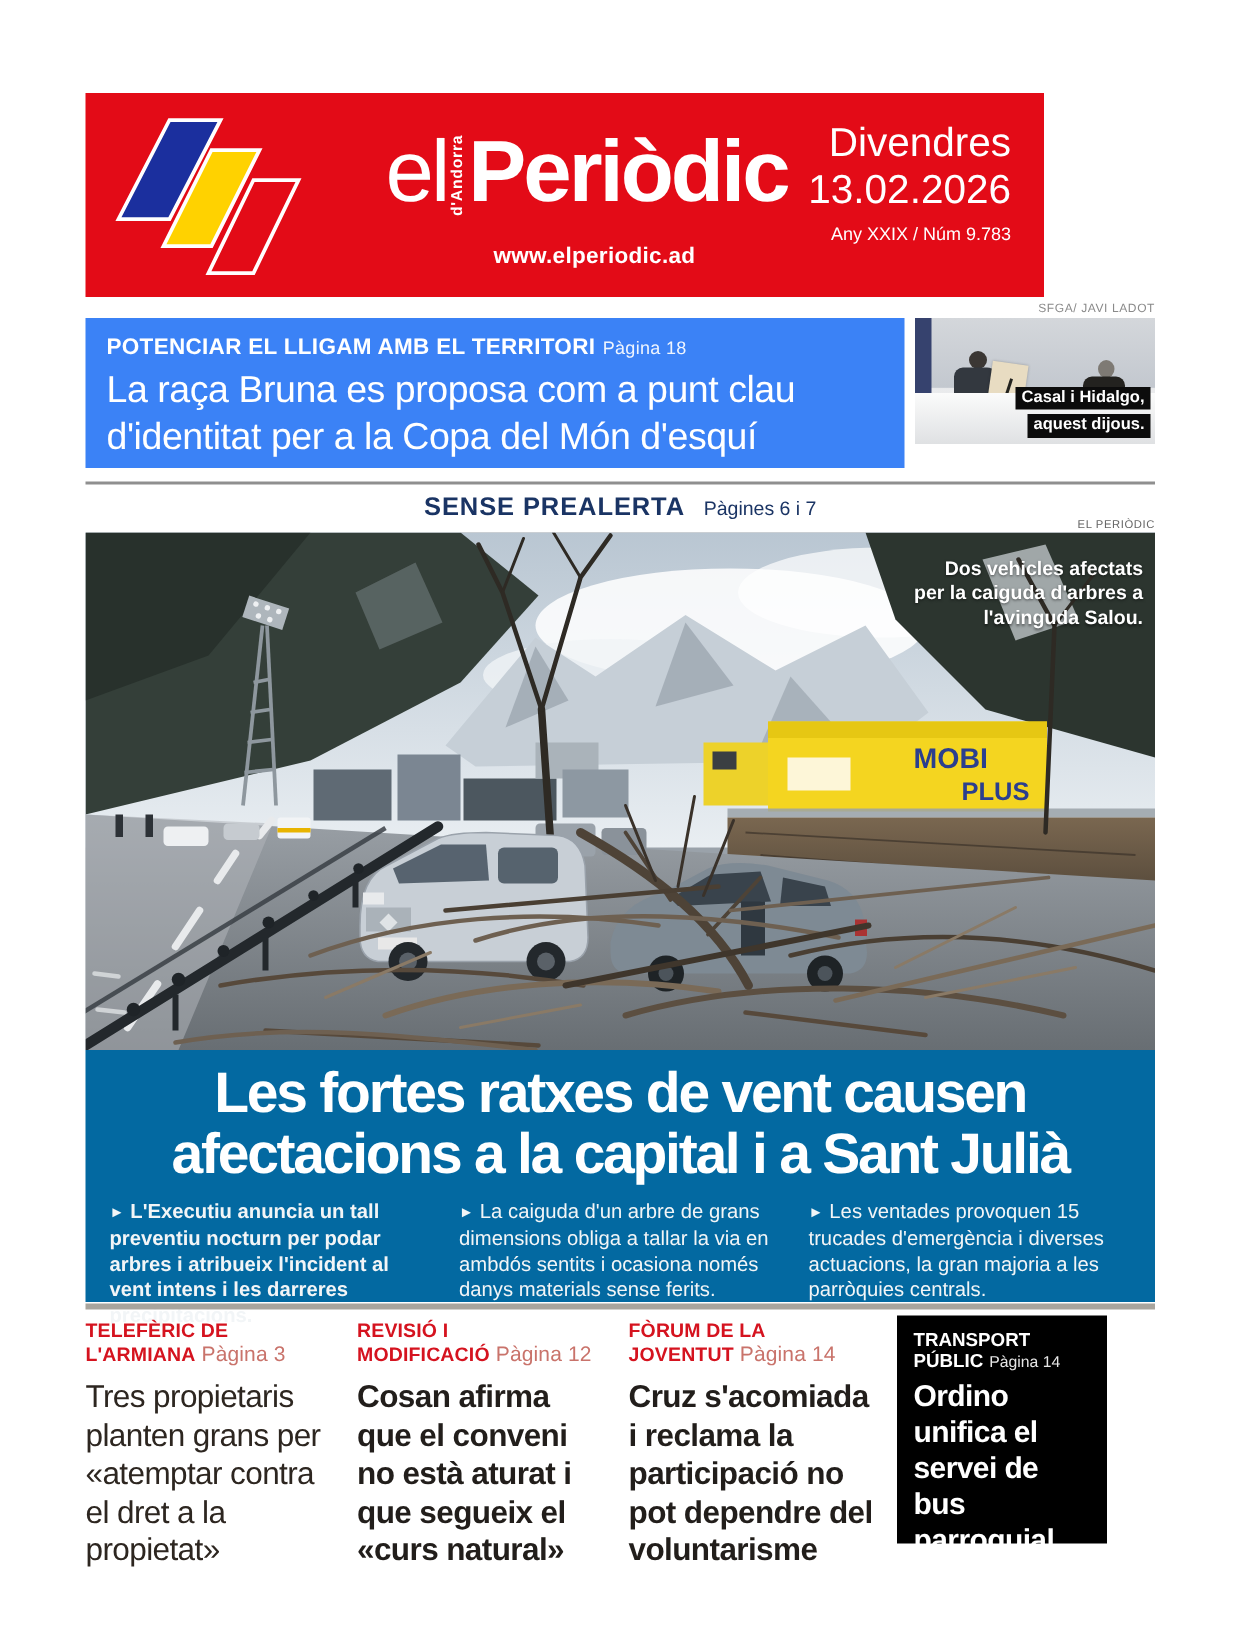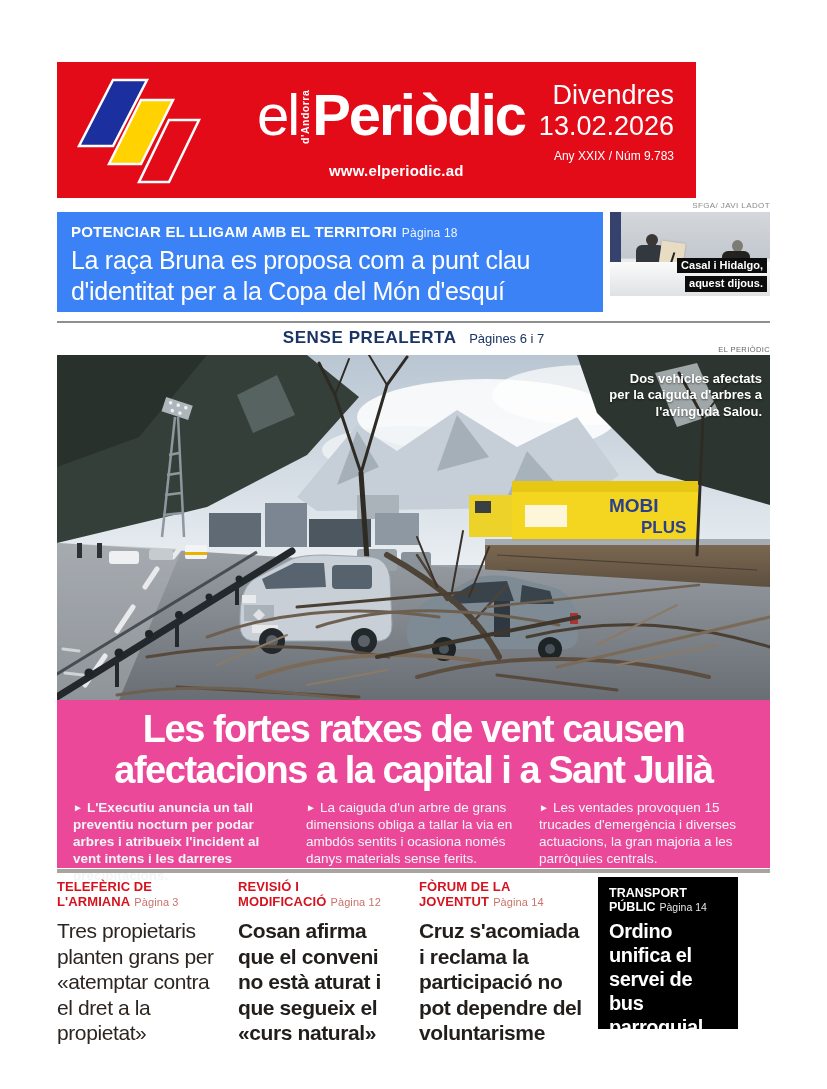--- a/index.html
+++ b/index.html
@@ -44,32 +44,32 @@
   .prealert { position:absolute; left:57px; top:321px; width:713px; border-top:2px solid #8f8f8f; text-align:center; padding-top:5px; }
   .prealert .pa-title { color:#1a3464; font-size:17px; font-weight:700; letter-spacing:.6px; }
   .prealert .pa-pages { color:#1a3464; font-size:13px; font-weight:400; margin-left:8px; }
   .main-credit { position:absolute; right:57px; top:345px; font-size:7.5px; color:#666; letter-spacing:.4px; }
 
   
   .main-photo { position:absolute; left:57px; top:355px; width:713px; height:345px; overflow:hidden; background:#9aa2aa; }
   .mp-caption { position:absolute; right:8px; top:16px; text-align:right; color:#fff; font-size:13px; font-weight:700; line-height:1.25; text-shadow:0 1px 2px rgba(0,0,0,.55); width:190px; }
 
   
-  .overlay { position:absolute; left:57px; top:700px; width:713px; height:168px; background:#ec4899; color:#fff; }
+  .overlay { position:absolute; left:57px; top:700px; width:713px; height:168px; background:#0369a1; color:#fff; }
   .ov-headline { text-align:center; padding-top:9px; font-weight:700; font-size:38px; line-height:1.08; letter-spacing:-1.5px; white-space:nowrap; }
   .ov-bullets { display:flex; gap:18px; padding:8px 16px 0 16px; }
   .ov-bullets .bullet { flex:1; font-size:13.5px; line-height:1.26; color:#f2f5f7; }
   .ov-bullets .bullet.bold { font-weight:700; }
   .ov-bullets .marker { font-size:10px; margin-right:4px; position:relative; top:-1px; }
   .grey-rule { position:absolute; left:57px; top:869px; width:713px; height:4px; background:#a9a59e; }
 
   
   .bottom-col { position:absolute; top:879px; width:168px; }
   .bc-kicker { font-size:13px; font-weight:700; color:#d5131f; letter-spacing:.1px; }
-  .bc-kicker .pageref { font-size:11px; font-weight:400; color:#c9736b; margin-left:4px; }
+  .bc-kicker .pageref { font-size:14px; font-weight:400; color:#c9736b; margin-left:4px; }
   .bc-headline { margin-top:9px; font-size:21px; line-height:1.22; letter-spacing:-.4px; color:#221e1b; }
   .bc-headline.light { font-weight:400; color:#2d2620; }
   .bc-headline.bold { font-weight:700; }
   .bottom-box { position:absolute; left:598px; top:877px; width:140px; height:152px; background:#000000; color:#fff; padding:9px 11px; }
   .bb-kicker { font-size:12.5px; font-weight:700; }
   .bb-kicker .pageref { font-size:10.5px; font-weight:400; opacity:.9; margin-left:4px; }
   .bb-headline { margin-top:5px; font-size:20px; font-weight:700; line-height:1.2; letter-spacing:-.4px; }
 </style>
 </head>
 <body>

